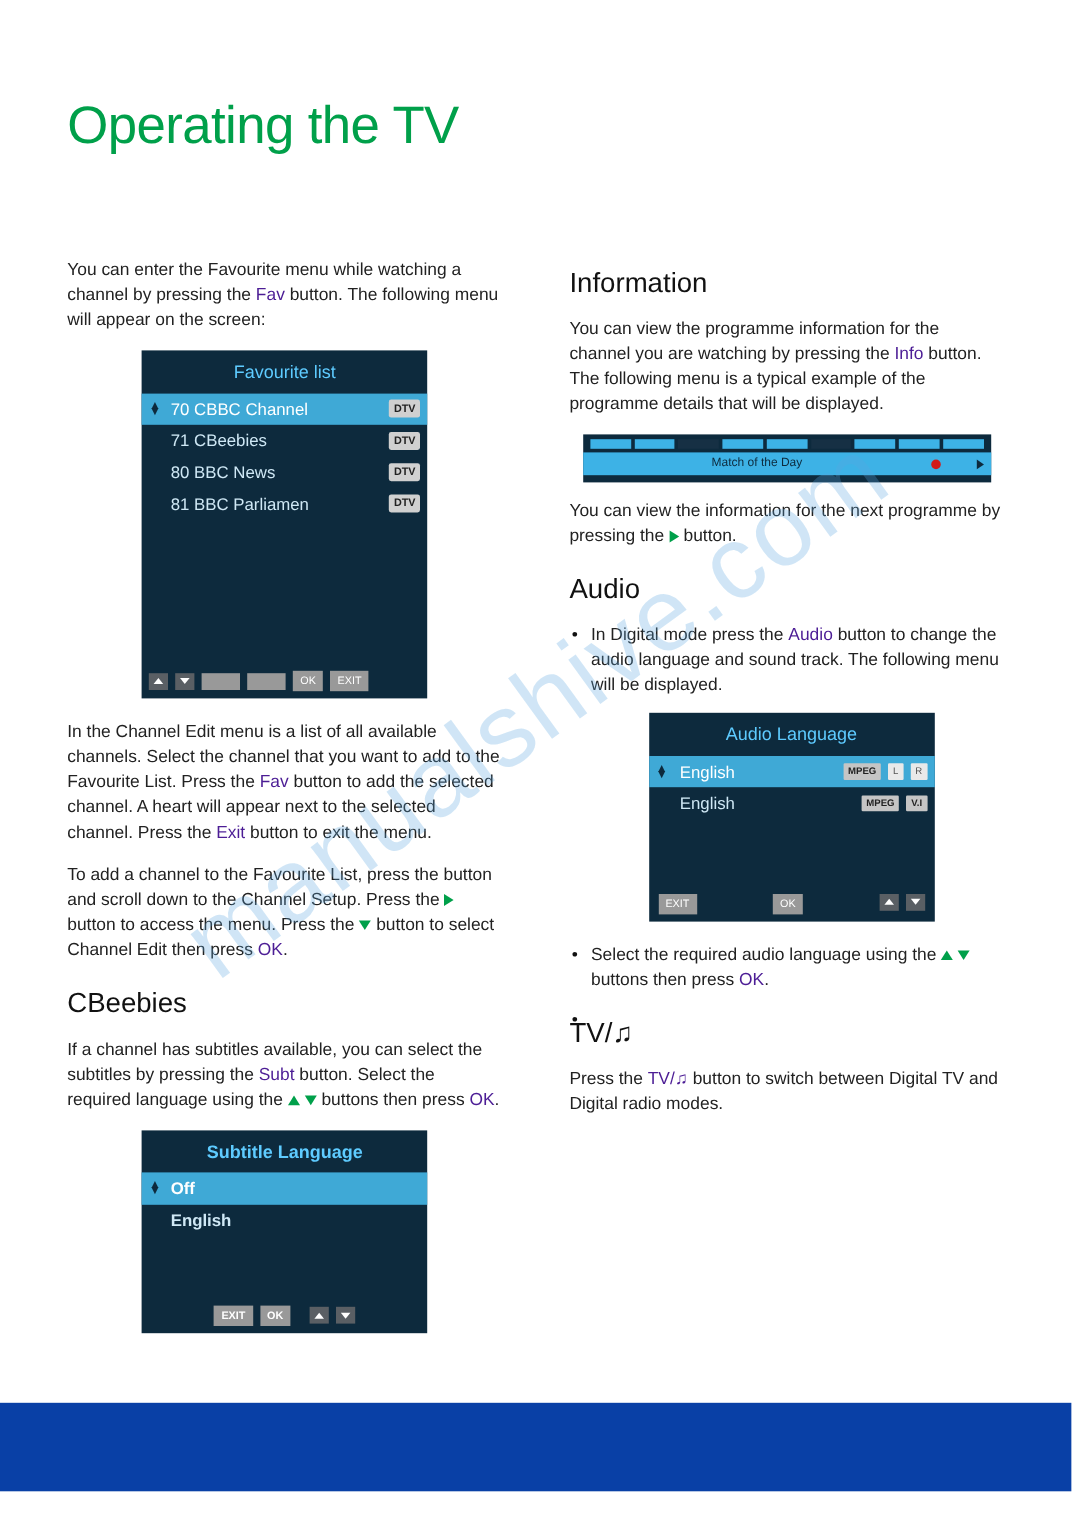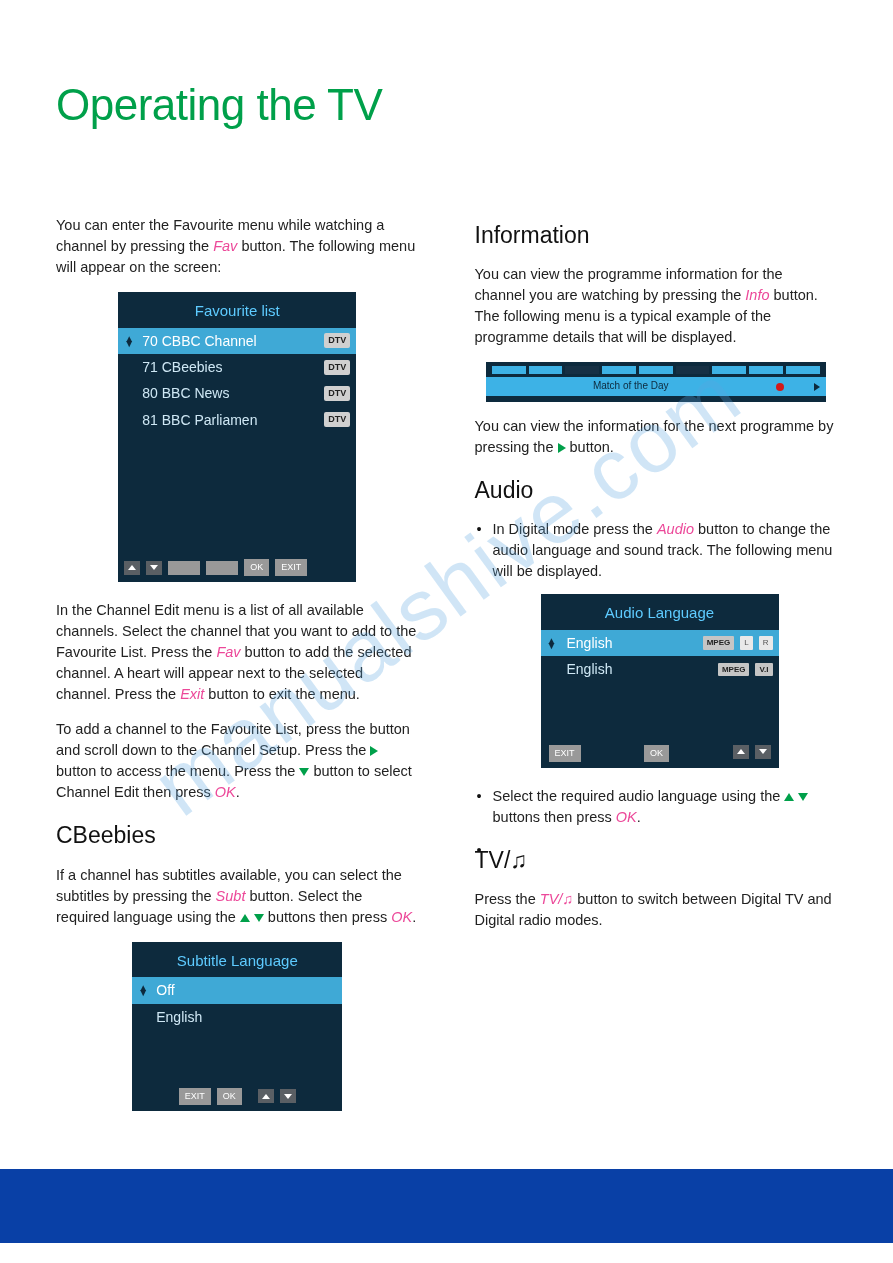--- a/index.html
+++ b/index.html
@@ -26,21 +26,21 @@
     gap: 56px;
   }
   .col { flex: 1; font-size: 14.5px; line-height: 1.45; }
   .col p { margin-bottom: 14px; }
   h2.sect {
     font-weight: 400;
     font-size: 23px;
     color: #111;
     margin: 16px 0 12px 0;
   }
-  .green { color: #ec4899; font-weight: 400; font-style: italic; }
+  .green { color: #4c1d95; font-weight: 400; }
   .tri-right { display:inline-block; width:0; height:0; border-top:5px solid transparent; border-bottom:5px solid transparent; border-left:8px solid #00a04a; vertical-align: -1px;}
   .tri-up-g { display:inline-block; width:0; height:0; border-left:5px solid transparent; border-right:5px solid transparent; border-bottom:8px solid #00a04a; vertical-align:0;}
   .tri-down-g { display:inline-block; width:0; height:0; border-left:5px solid transparent; border-right:5px solid transparent; border-top:8px solid #00a04a; vertical-align:0;}
 
   
   .osd {
     background: #0d2a3d;
     margin: 10px auto 18px auto;
     color: #cfe8f5;
     font-family: Arial, sans-serif;
@@ -67,21 +67,21 @@
   .osd-footer {
     display:flex; gap:6px; padding: 6px; align-items:center;
     justify-content:flex-start;
   }
   .sq { width:16px; height:14px; display:inline-flex; align-items:center; justify-content:center; background:#5a5f64; font-size:8px; color:#fff;}
   .sq.wide { width:32px; background:#999; }
   .sq .u { width:0;height:0;border-left:4px solid transparent;border-right:4px solid transparent;border-bottom:5px solid #fff;}
   .sq .d { width:0;height:0;border-left:4px solid transparent;border-right:4px solid transparent;border-top:5px solid #fff;}
   .btn-lbl { background:#999; color:#fff; font-size:9px; padding:2px 6px; }
 
-  .osd-sub { width: 210px; }
+  .osd-sub { width: 238px; font-weight: bold; }
   .osd-sub .osd-footer { justify-content:center; gap:16px;}
   .pair { display:flex; gap:6px;}
 
   .osd-info { width: 340px; margin: 8px auto 14px auto;}
   .segbar { display:flex; gap:3px; padding:4px 6px 3px 6px; }
   .seg { flex:1; height:8px; background:#3db2e6; }
   .seg.dk { background:#163044; }
   .info-row { display:flex; align-items:center; background:#3db2e6; font-size:10px; color:#0d2a3d; padding:2px 6px;}
   .info-row .ititle { flex:1; text-align:center;}
   .dot-r { width:8px;height:8px;border-radius:50%;background:#d31a1a; margin:0 30px 0 6px;}

